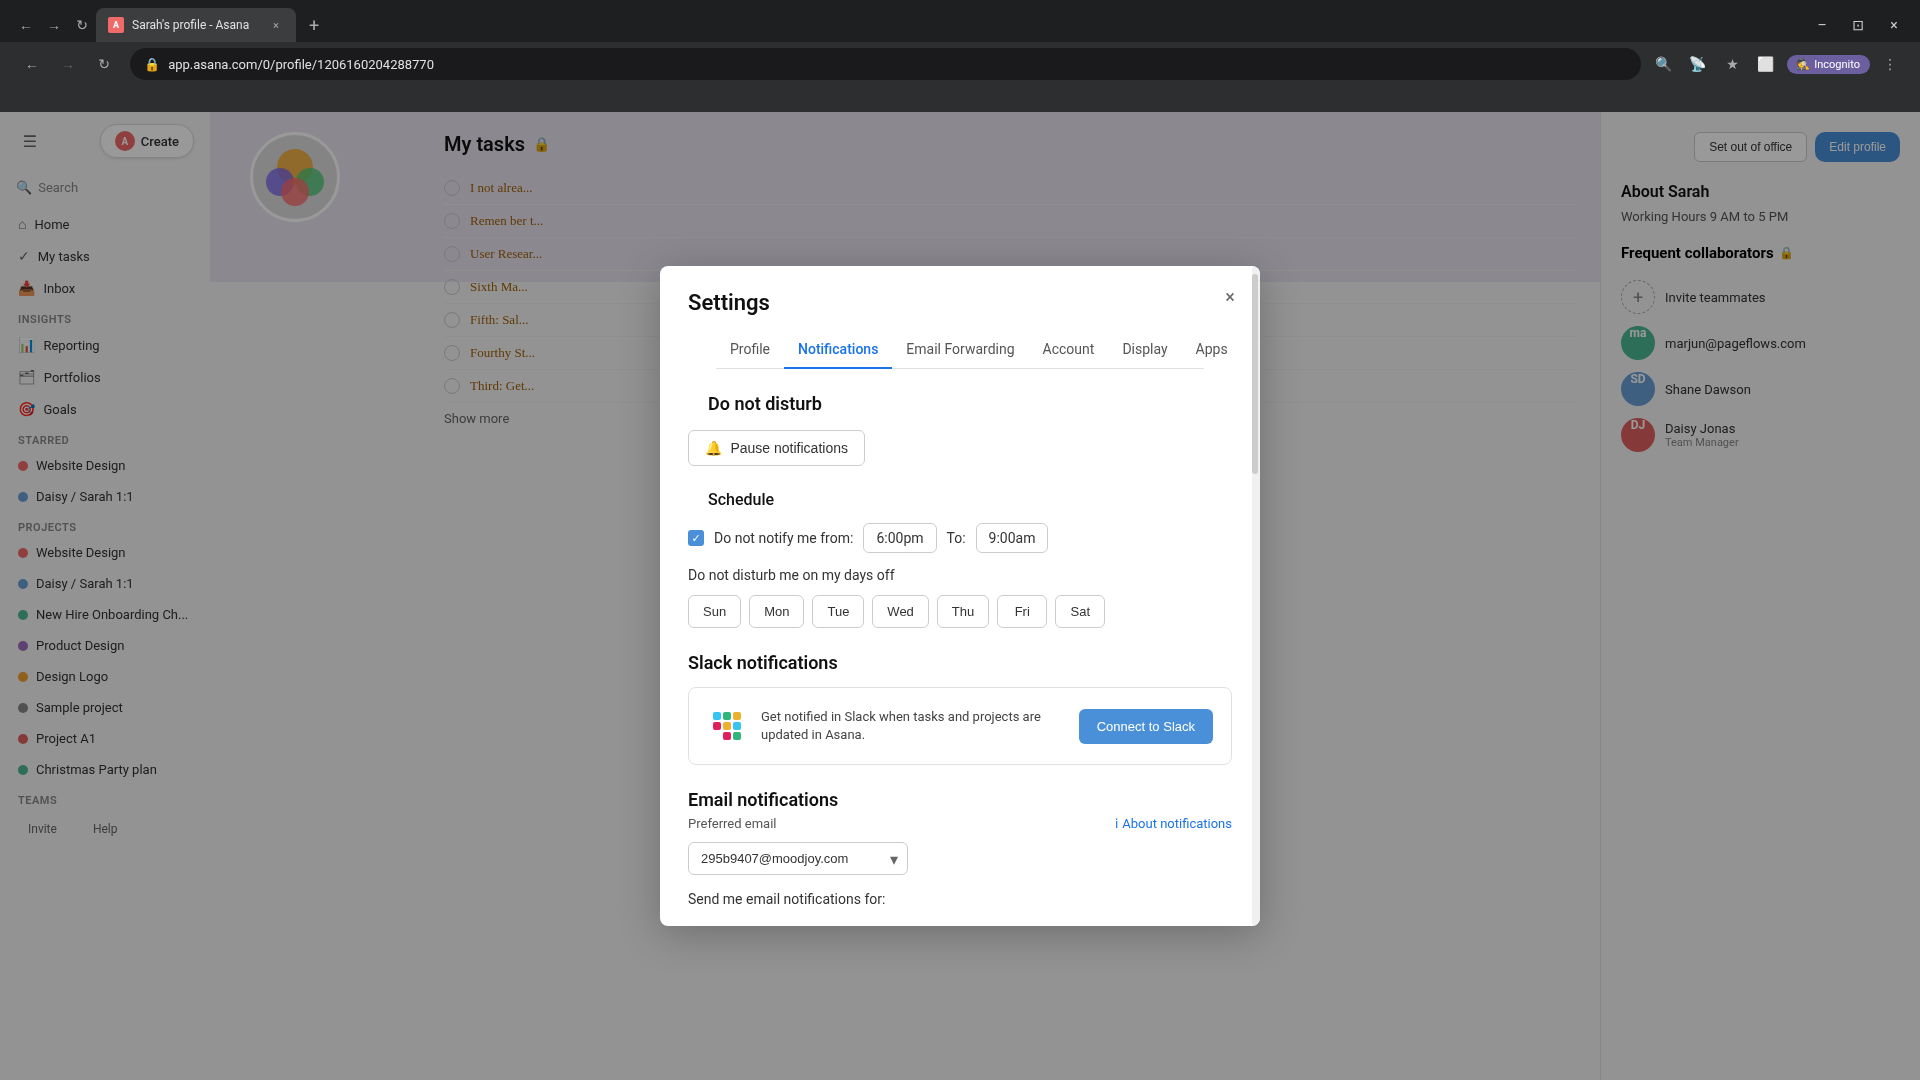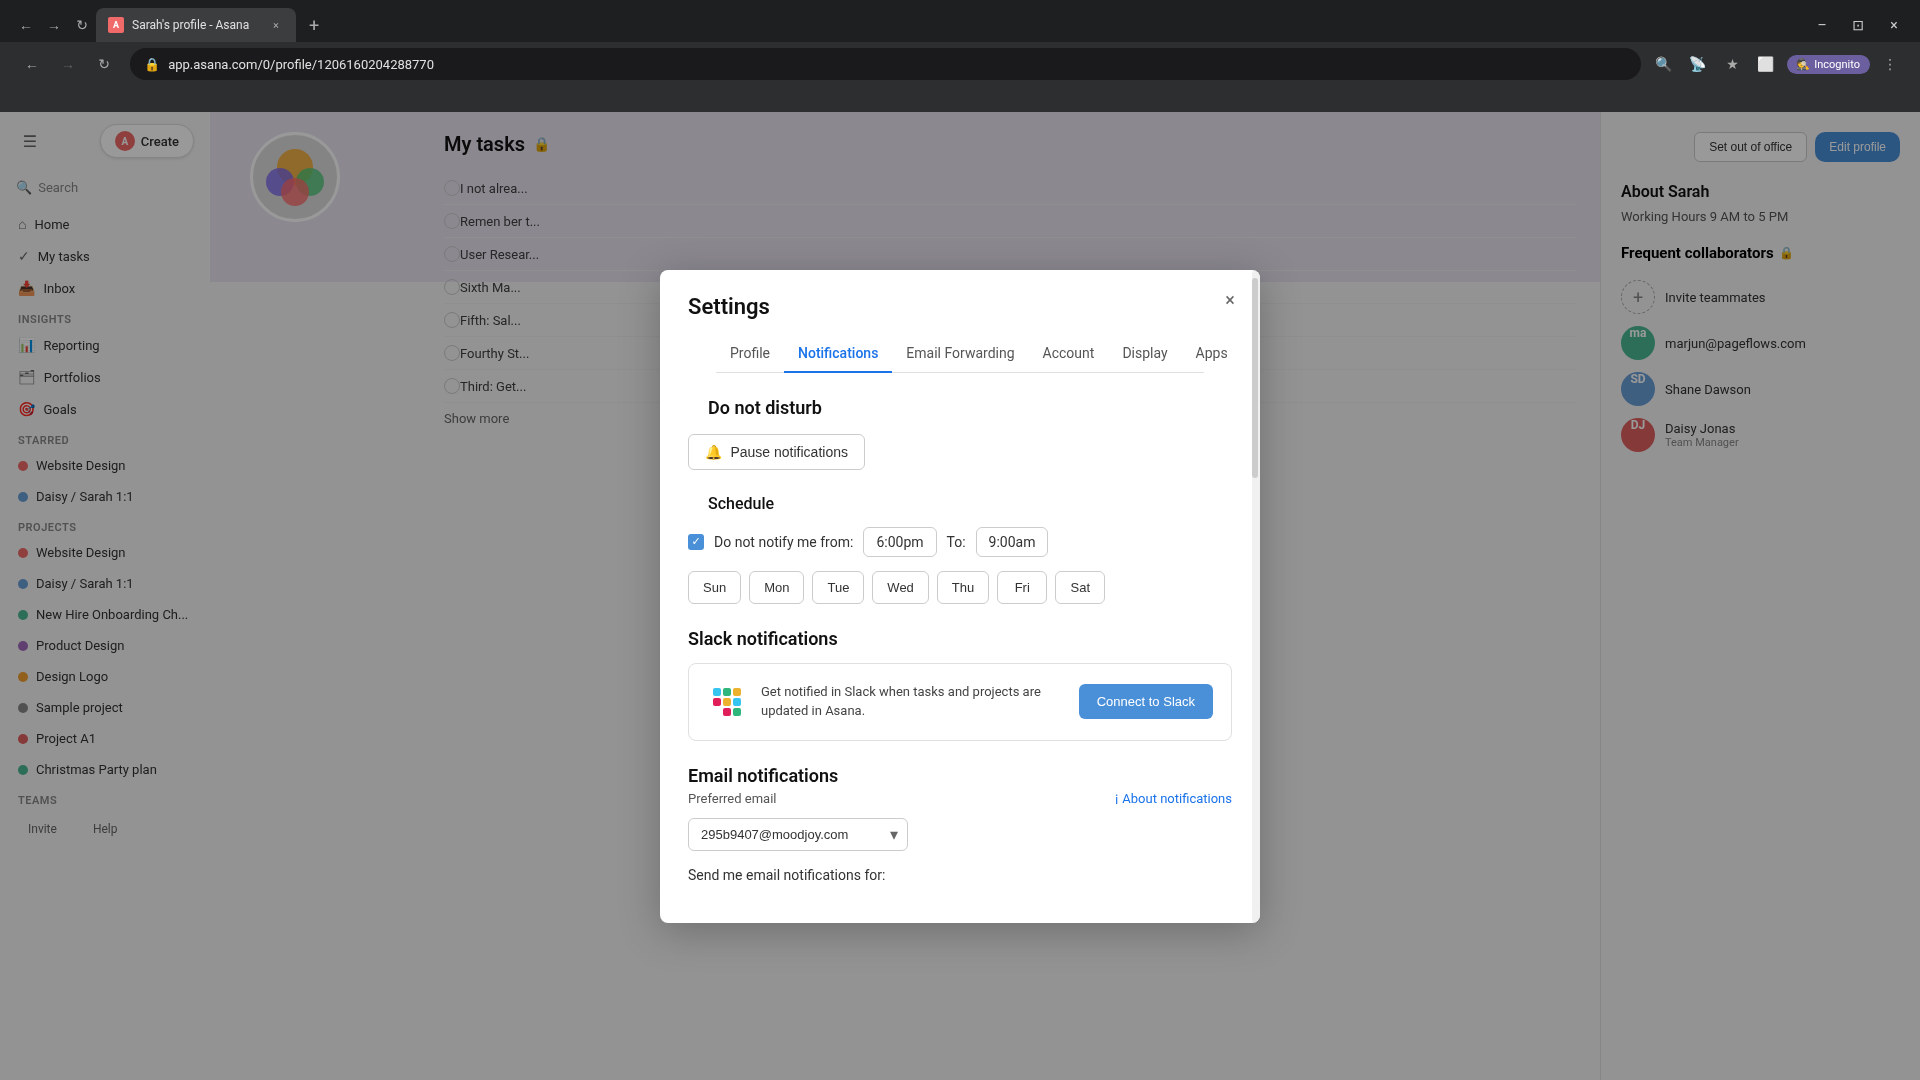--- a/index.html
+++ b/index.html
@@ -430,24 +430,26 @@
       font-weight: 600;
       color: #111;
       margin-bottom: 16px;
       display: flex;
       align-items: center;
       gap: 8px;
     }
     .task-item {
       display: flex;
       align-items: center;
+      gap: 10px;
       padding: 8px 0;
       border-bottom: 1px solid #eee;
       font-size: 13px;
-      color: #404040;
+      color: #a16207;
+      font-family: Liberation Serif, serif;
     }
     .task-checkbox {
       width: 16px;
       height: 16px;
       border-radius: 50%;
       border: 1.5px solid #ccc;
       flex-shrink: 0;
     }
     .show-more {
       font-size: 13px;
@@ -982,20 +984,21 @@
 
         <div class="schedule-section">
           <h3 class="schedule-title">Schedule</h3>
           <div class="schedule-row">
             <div class="checkbox">✓</div>
             <span class="schedule-label">Do not notify me from:</span>
             <div class="time-input">6:00pm</div>
             <span class="schedule-label">To:</span>
             <div class="time-input">9:00am</div>
           </div>
+          <div class="days-off-label">Do not disturb me on my days off</div>
           <div class="days-container">
             <button class="day-btn">Sun</button>
             <button class="day-btn">Mon</button>
             <button class="day-btn">Tue</button>
             <button class="day-btn">Wed</button>
             <button class="day-btn">Thu</button>
             <button class="day-btn">Fri</button>
             <button class="day-btn">Sat</button>
           </div>
         </div>

